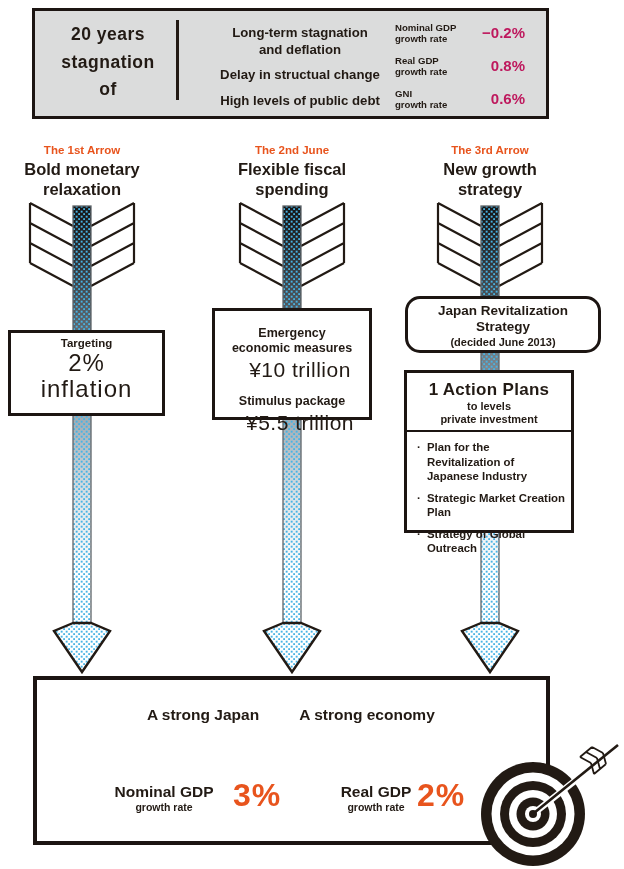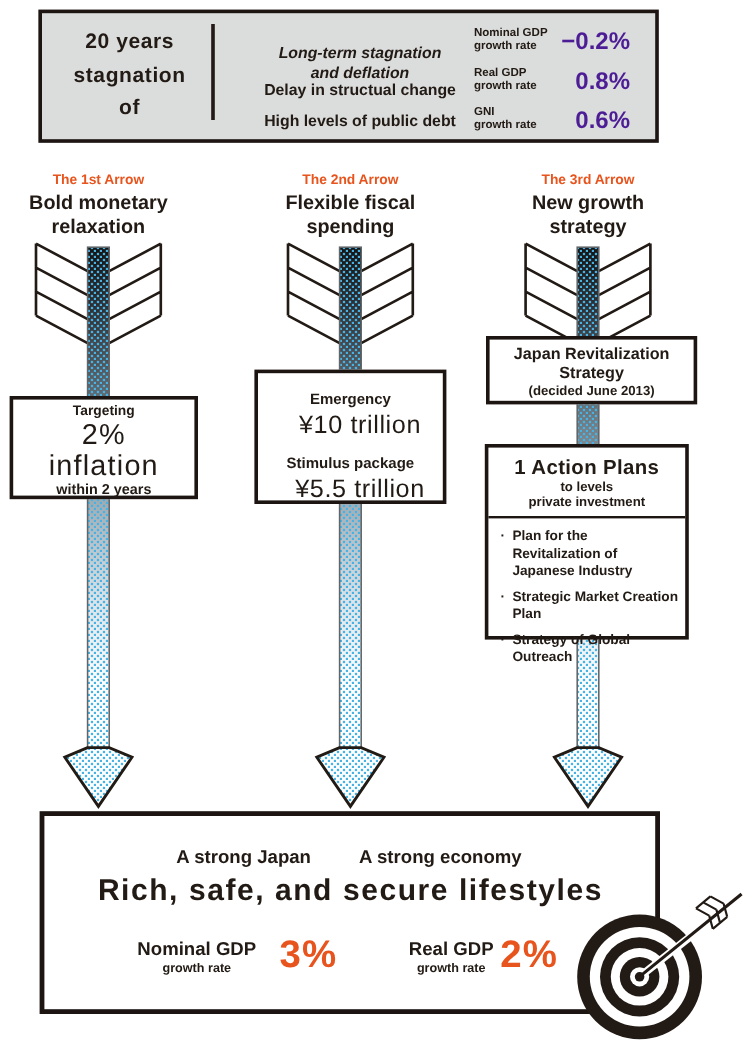--- a/index.html
+++ b/index.html
@@ -11,42 +11,42 @@
   
   #top-panel { left:32px; top:8px; width:517px; height:111px;
     background:#dbdcdc; border:3.5px solid #1c1512; z-index:2; }
   .era { left:12px; top:10px; width:122px; text-align:center;
     font-size:17.5px; font-weight:700; line-height:27.5px; letter-spacing:.5px; }
   .vdiv { left:141px; top:9px; width:2.6px; height:80px; background:#221a14; }
   .issue { left:168px; width:194px; text-align:center; font-size:13.2px;
     font-weight:700; line-height:16.5px; white-space:nowrap; }
   .stat-label { left:360px; width:80px; font-size:9.6px; font-weight:700;
     line-height:11px; white-space:nowrap; }
-  .stat-value { left:398px; width:92px; text-align:right; font-size:20px;
-    font-weight:700; color:#4c1d95; }
+  .stat-value { left:398px; width:92px; text-align:right; font-size:15px;
+    font-weight:700; color:#be185d; }
 
   
   .tag { top:144px; width:160px; text-align:center; font-size:11.5px;
     font-weight:700; color:#e8541d; z-index:2; }
   .atitle { top:160px; width:150px; text-align:center; font-size:16.5px;
     font-weight:700; line-height:19.5px; z-index:2; }
 
   
   .wbox { background:#fff; border:3px solid #1c1512; z-index:2; text-align:center; }
   #box-inflation { left:8px; top:330px; width:157px; height:86px; padding-top:4px; }
   #box-inflation .lead { font-size:11.5px; font-weight:700; line-height:13px; }
   #box-inflation .big  { font-size:24px;  font-weight:400; line-height:25.5px; letter-spacing:1px; }
   #box-inflation .note { font-size:12px;  font-weight:700; line-height:15px; }
 
   #box-fiscal { left:212px; top:308px; width:160px; height:112px; padding-top:15px; }
   #box-fiscal .mlab { font-size:12.5px; font-weight:700; line-height:15px; }
   #box-fiscal .mval { font-size:21px; font-weight:400; line-height:28px; letter-spacing:.5px;padding-left:16px; }
   #box-fiscal .gap { height:10px; }
 
-  #box-revital { left:405px; top:280px; width:176px; height:57px; padding-top:4px; }
+  #box-revital { left:405px; top:296px; width:196px; height:57px; padding-top:4px;border-radius:15px; }
   #box-revital .t { font-size:13.5px; font-weight:700; line-height:16px; }
   #box-revital .n { font-size:11px; font-weight:700; line-height:14px; }
 
   #box-action { left:404px; top:370px; width:170px; height:163px; text-align:center; }
   #box-action .hd { padding-top:6px; padding-bottom:4px; border-bottom:2.6px solid #1c1512; }
   #box-action .t  { font-size:17px; font-weight:700; line-height:21px; letter-spacing:.3px; }
   #box-action .s  { font-size:11px; font-weight:700; line-height:13px; }
   #box-action ul  { list-style:none; text-align:left; padding:8px 6px 0 10px; }
   #box-action li  { display:flex; font-size:11.4px; font-weight:700; line-height:14.5px; margin-bottom:7px; }
   #box-action .blt{ width:10px; flex:none; }
@@ -124,21 +124,21 @@
   </svg>
 
   <div id="top-panel" class="abs">
     <div class="abs era">
       <div>20 years</div>
       <div>stagnation</div>
       <div>of</div>
     </div>
     <div class="abs vdiv"></div>
 
-    <div class="abs issue" style="top:25px;font-style:italic;">
+    <div class="abs issue" style="top:14px;">
       <div>Long-term stagnation</div>
       <div>and deflation</div>
     </div>
     <div class="abs issue" style="top:56px;">
       <div>Delay in structual change</div>
     </div>
     <div class="abs issue" style="top:82px;">
       <div>High levels of public debt</div>
     </div>
 
@@ -160,42 +160,42 @@
     </div>
     <div class="abs stat-value" style="top:79px;">0.6%</div>
   </div>
 
   <div class="abs tag" style="left:2px;">The 1st Arrow</div>
   <div class="abs atitle" style="left:7px;">
     <div>Bold monetary</div>
       <div>relaxation</div>
   </div>
 
-  <div class="abs tag" style="left:212px;">The 2nd Arrow</div>
+  <div class="abs tag" style="left:212px;">The 2nd June</div>
   <div class="abs atitle" style="left:217px;">
     <div>Flexible fiscal</div>
       <div>spending</div>
   </div>
 
   <div class="abs tag" style="left:410px;">The 3rd Arrow</div>
   <div class="abs atitle" style="left:415px;">
     <div>New growth</div>
       <div>strategy</div>
   </div>
 
   <div id="box-inflation" class="abs wbox">
     <div class="lead">Targeting</div>
     <div class="big">2%</div>
     <div class="big">inflation</div>
-    <div class="note">within 2 years</div>
   </div>
 
   <div id="box-fiscal" class="abs wbox">
     <div class="mlab">
       <div>Emergency</div>
+      <div>economic measures</div>
     </div>
     <div class="mval">¥10 trillion</div>
     <div class="gap"></div>
     <div class="mlab">Stimulus package</div>
     <div class="mval">¥5.5 trillion</div>
   </div>
 
   <div id="box-revital" class="abs wbox">
     <div class="t">
       <div>Japan Revitalization</div>
@@ -222,21 +222,20 @@
       <li>
         <span class="blt">·</span>
         <span>Strategy of Global Outreach</span>
       </li>
     </ul>
   </div>
 
   <div id="outcome" class="abs">
     <div class="abs tagline" style="left:61px;">A strong Japan</div>
     <div class="abs tagline" style="left:225px;">A strong economy</div>
-    <div id="headline" class="abs">Rich, safe, and secure lifestyles</div>
 
     <div class="abs o-label" style="left:47px;">
       <div class="l1">Nominal GDP</div>
       <div class="l2">growth rate</div>
     </div>
     <div class="abs o-value" style="left:170px;">3%</div>
 
     <div class="abs o-label" style="left:259px;">
       <div class="l1">Real GDP</div>
       <div class="l2">growth rate</div>

